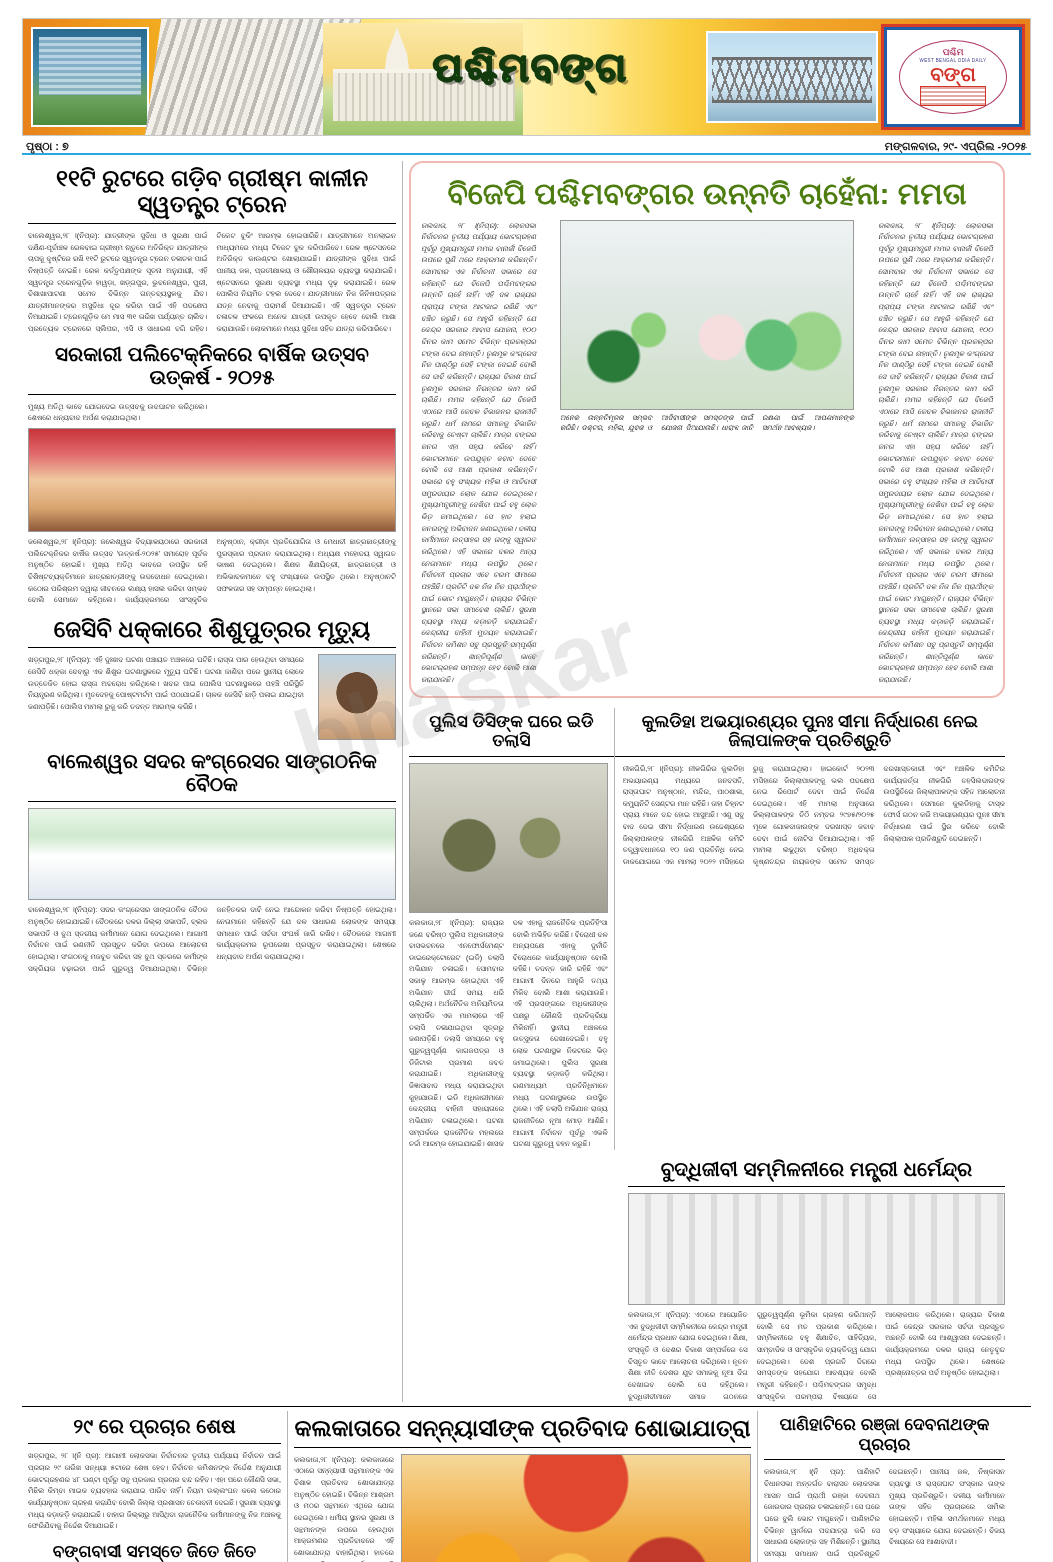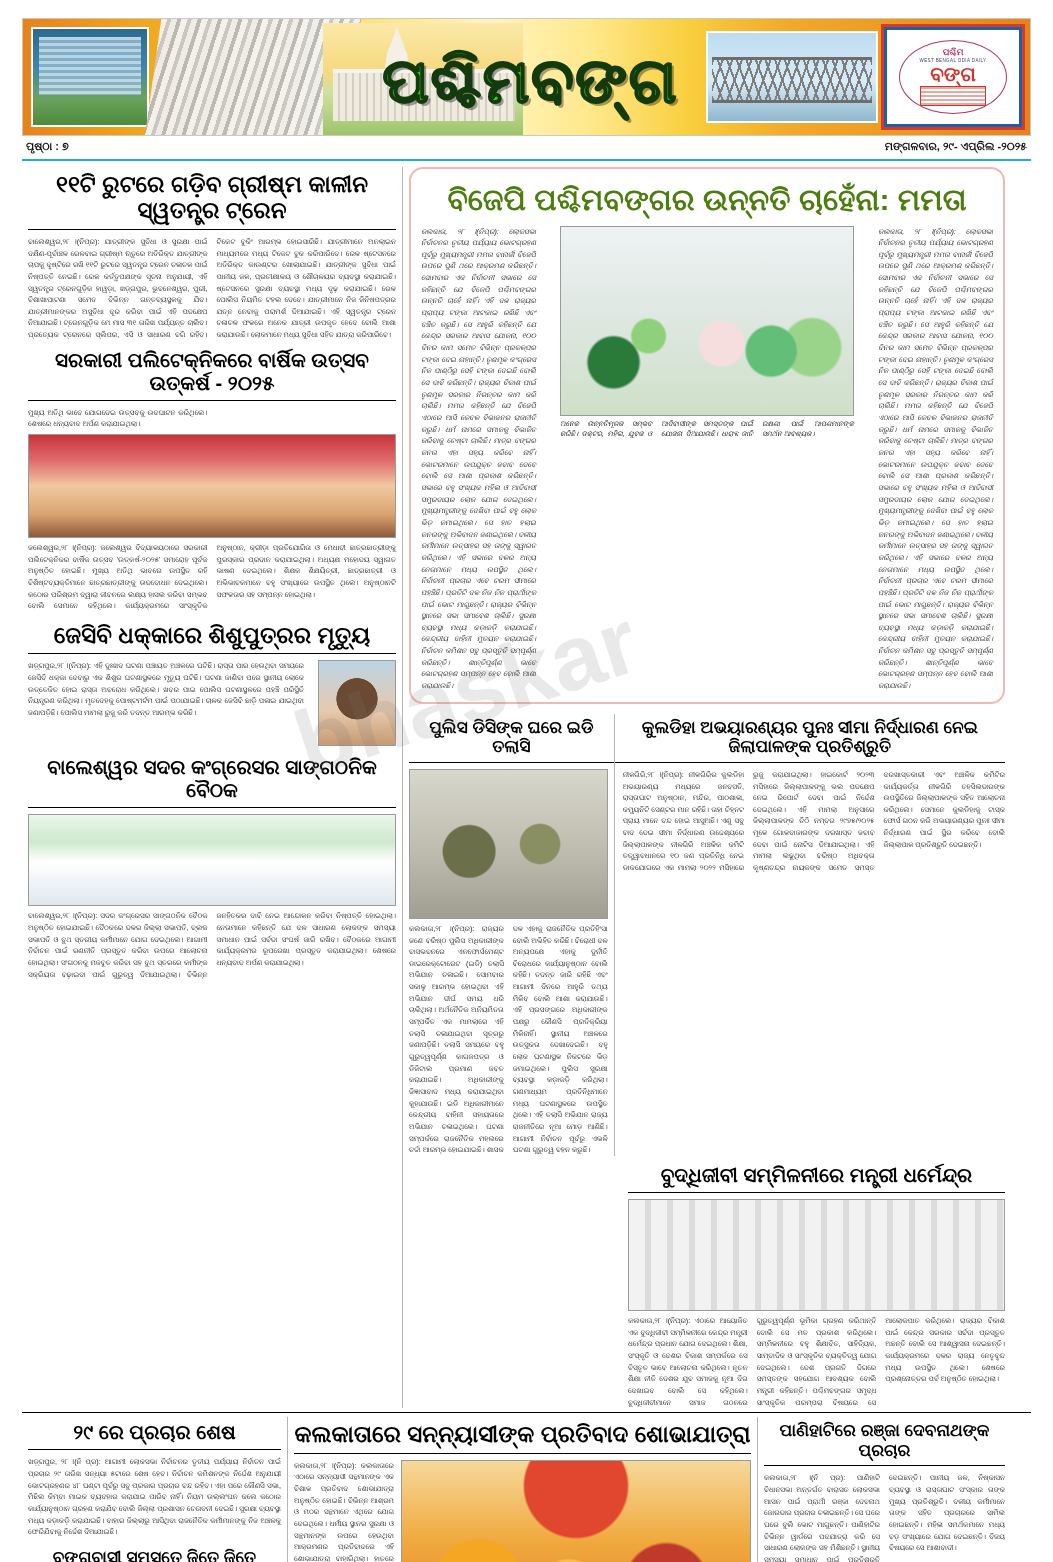--- a/index.html
+++ b/index.html
@@ -58,21 +58,21 @@
     clip-path:polygon(50% 0,62% 26%,78% 58%,85% 100%,15% 100%,22% 58%,38% 26%);
   }
   .mast-building:after{
     content:""; position:absolute; left:10px; top:46px; width:182px; height:48px;
     background:repeating-linear-gradient(90deg,#efebdf 0 5px,#d4cfc0 5px 7px);
     border-top:4px solid #f6f3ea;
   }
   .mast-title {
     position:absolute; left:8px; right:0; top:26px;
     text-align:center;
-    font-size:62px; font-weight:bold;
+    font-size:40px; font-weight:bold;
     color:#2ecc1f;
     -webkit-text-stroke:2px #123a0c;
     text-shadow:3px 3px 0 rgba(0,0,0,.35);
     letter-spacing:2px;
     font-family:"Liberation Sans", sans-serif;
   }
   .mast-bridge {
     position:absolute; right:152px; top:12px; width:172px; height:92px;
     border:2px solid #fff;
     background:linear-gradient(180deg,#bddcf0 0%,#d9ecf8 55%,#8fb7cd 100%);
@@ -96,21 +96,21 @@
   .logo-top{font-size:9px;color:#b03a6a;font-weight:bold;line-height:1;text-align:center;}
   .logo-sub{font-size:4.5px;color:#3a3a8a;letter-spacing:.4px;margin-top:1px;}
   .logo-main{font-size:20px;color:#d2342a;font-weight:bold;line-height:1;margin-top:1px;}
   .logo-bars{width:66px;height:20px;margin-top:2px;
     background:repeating-linear-gradient(180deg,#e6a9a2 0 2px,#fff 2px 4px);
     border:1px solid #d2342a;}
 
   
   .datebar{
     display:flex; justify-content:space-between; align-items:center;
-    padding:4px 4px 6px 4px;
+    padding:4px 4px 0 4px;
     font-size:11px; color:#111; font-weight:bold;
     border-bottom:2px solid #29a8df;
   }
 
   
   .content{ margin-top:6px; }
   .hr-thin{ border-top:1px solid #000; margin:4px 0; }
 
   .row { display:flex; }
   .col { padding:0 6px; }

